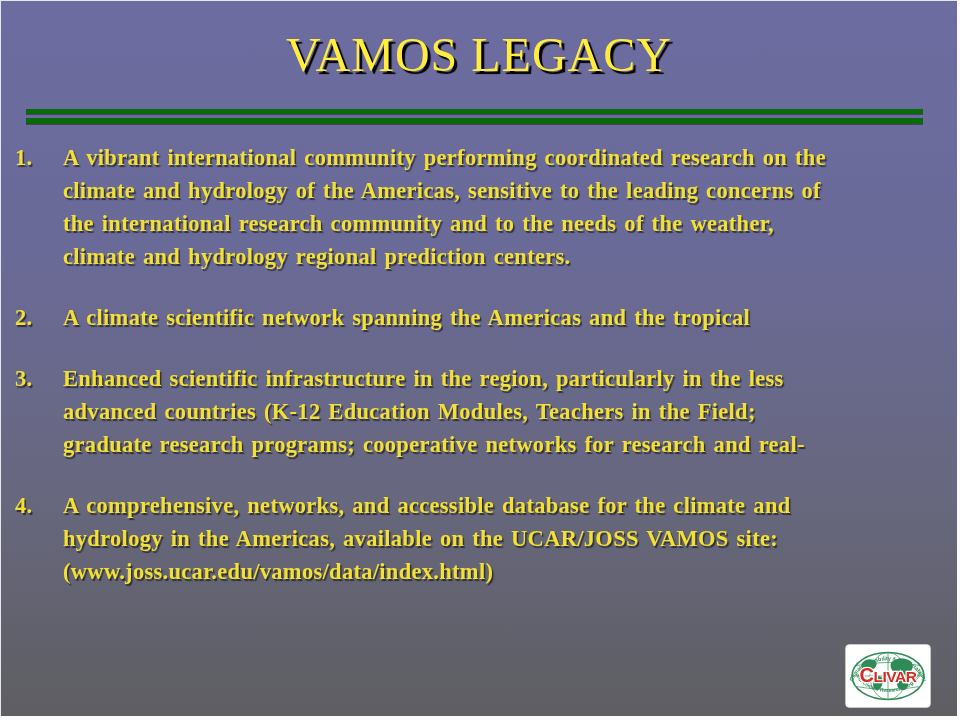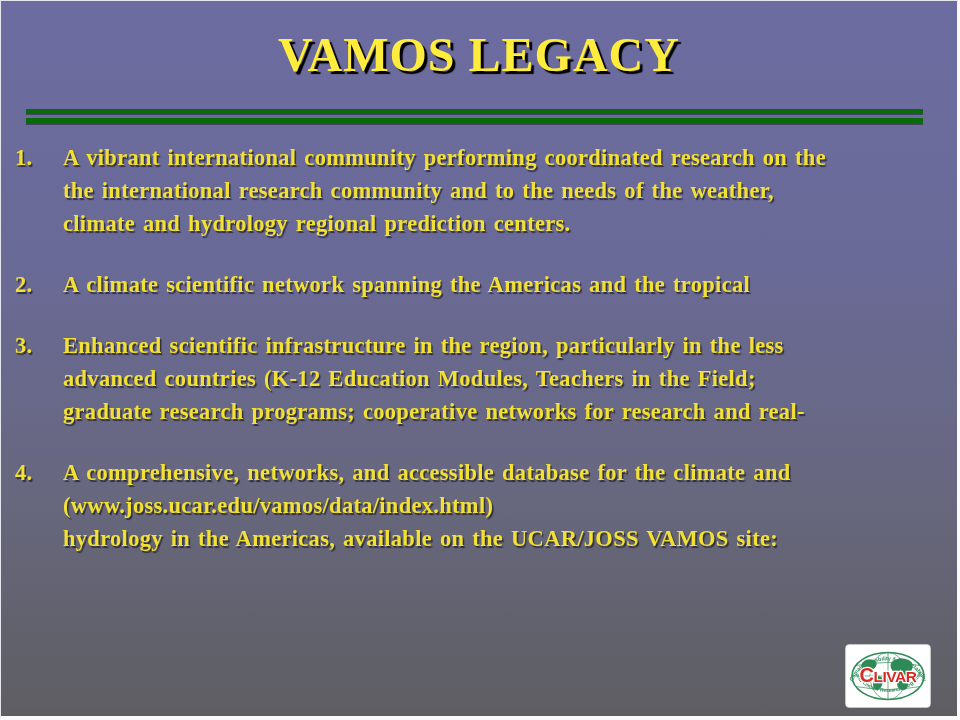--- a/index.html
+++ b/index.html
@@ -9,21 +9,21 @@
     background:linear-gradient(to bottom, #6C6CA1 0%, #6A6A98 35%, #67677E 70%, #5E5E62 100%);
     border-top:1px solid #e6e6ee;
     border-left:1px solid #e6e6ee;
     border-right:3px solid #fafafa;
     border-bottom:4px solid #fafafa;
     font-family:"Liberation Serif","DejaVu Serif",serif;
   }
   .slide-title {
     position:absolute; top:26px; left:0; right:0;
     text-align:center;
-    font-weight:bold; font-size:48px; line-height:56px;
+    font-weight:normal; font-size:48px; line-height:56px;
     letter-spacing:1px;
     color:#FFEC3D;
     text-shadow:3px 3px 1px #000000;
   }
   .rules { position:absolute; left:25px; top:108px; width:897px; }
   .rule { height:5px; background:#0A6A0A; box-shadow:0 1px 0 rgba(0,0,0,0.35); }
   .rule + .rule { margin-top:4px; height:6px; }
   .legacy-list {
     position:absolute; left:14px; top:140px; width:924px;
     font-weight:bold; font-size:22.5px; line-height:33px;
@@ -51,20 +51,21 @@
     <div class="rule"></div>
     <div class="rule"></div>
   </div>
 
   <div class="legacy-list">
 
     <div class="list-item">
       <span class="item-number">1.</span>
       <span class="item-lines">
         <span class="text-line">A vibrant international community performing coordinated research on the</span>
+        <span class="text-line">climate and hydrology of the Americas, sensitive to the leading concerns of</span>
         <span class="text-line">the international research community and to the needs of the weather,</span>
         <span class="text-line">climate and hydrology regional prediction centers.</span>
       </span>
     </div>
 
     <div class="list-item">
       <span class="item-number">2.</span>
       <span class="item-lines">
         <span class="text-line">A climate scientific network spanning the Americas and the tropical</span>
       </span>
@@ -76,22 +77,22 @@
         <span class="text-line">Enhanced scientific infrastructure in the region, particularly in the less</span>
         <span class="text-line">advanced countries (K-12 Education Modules, Teachers in the Field;</span>
         <span class="text-line">graduate research programs; cooperative networks for research and real-</span>
       </span>
     </div>
 
     <div class="list-item">
       <span class="item-number">4.</span>
       <span class="item-lines">
         <span class="text-line">A comprehensive, networks, and accessible database for the climate and</span>
+        <span class="text-line">hydrology in the Americas, available on the UCAR/JOSS VAMOS site:</span>
         <span class="text-line">(www.joss.ucar.edu/vamos/data/index.html)</span>
-        <span class="text-line">hydrology in the Americas, available on the UCAR/JOSS VAMOS site:</span>
       </span>
     </div>
 
   </div>
 
   <div class="clivar-logo">
     <svg viewBox="0 0 86 64" xmlns="http://www.w3.org/2000/svg">
       <rect x="0.5" y="0.5" width="85" height="63" rx="4" fill="#FFFFFF" stroke="#dddddd" stroke-width="0.5"></rect>
       <g>
         <ellipse cx="43" cy="32" rx="36" ry="23.5" fill="#FFFFFF" stroke="#2E8B57" stroke-width="1.6"></ellipse>

